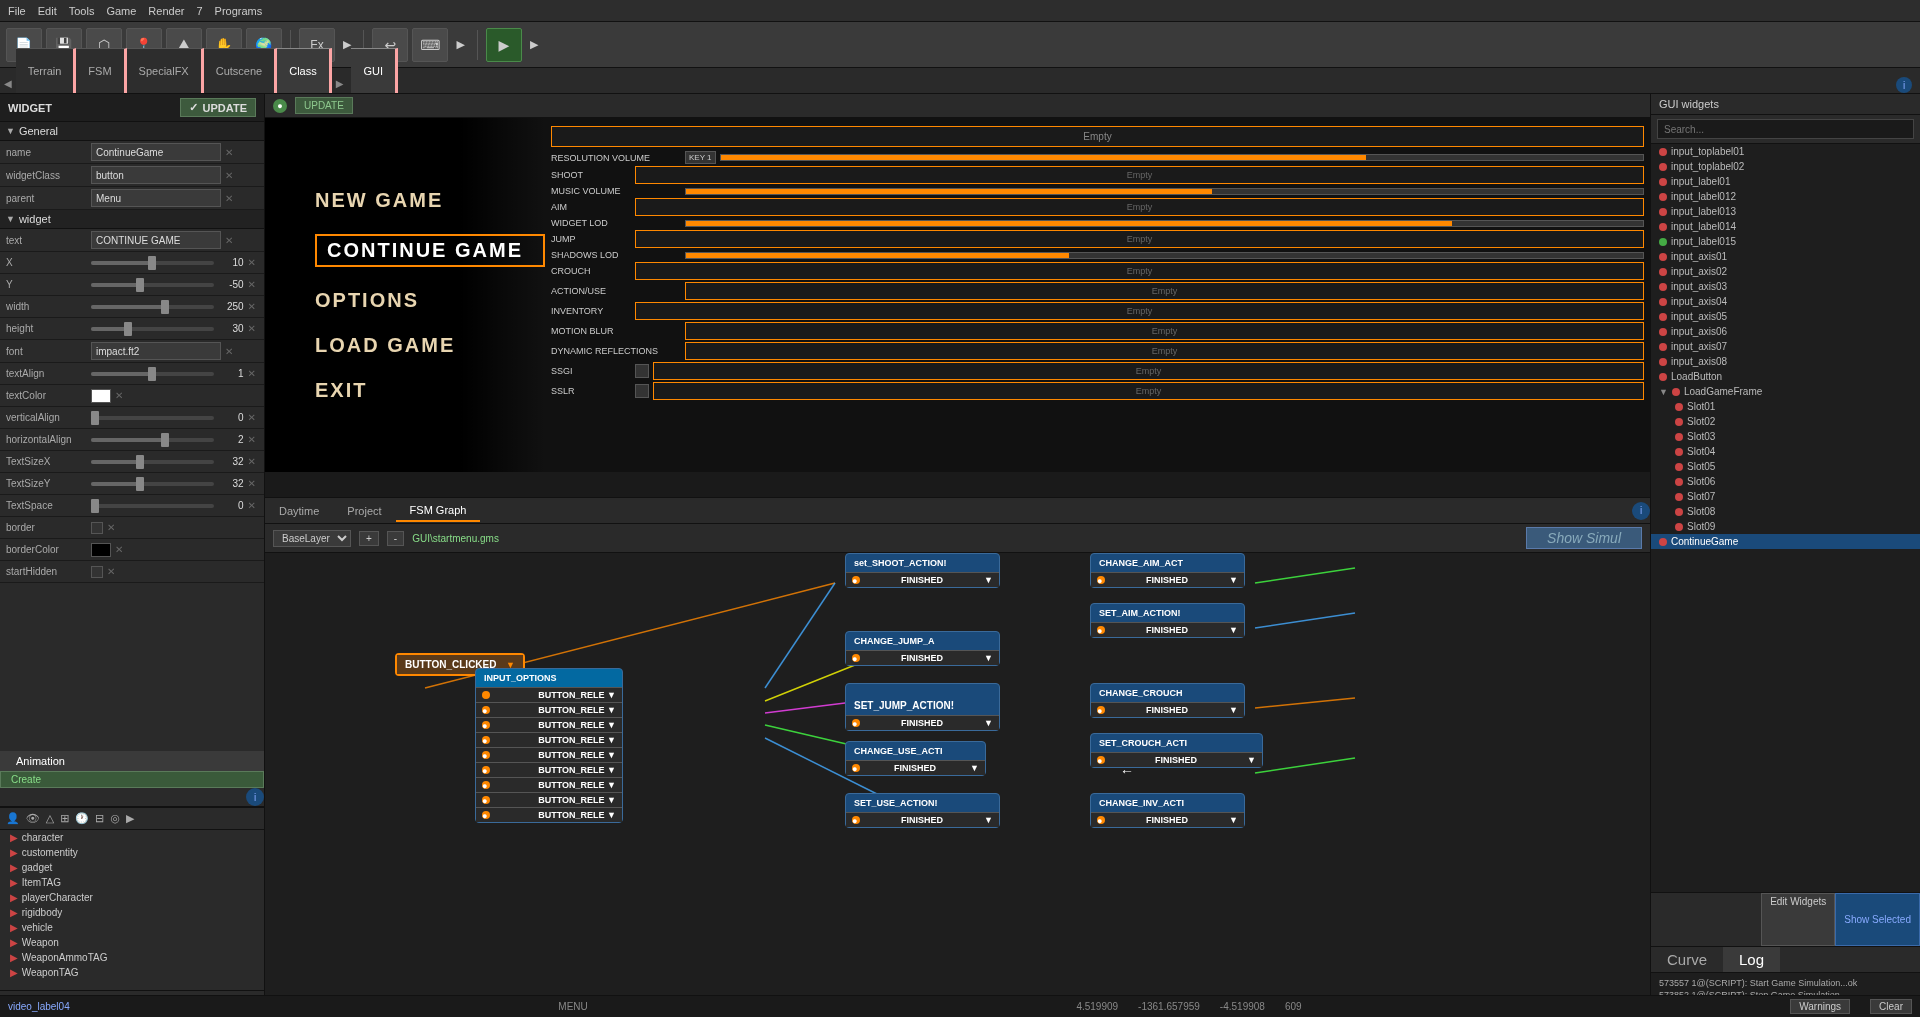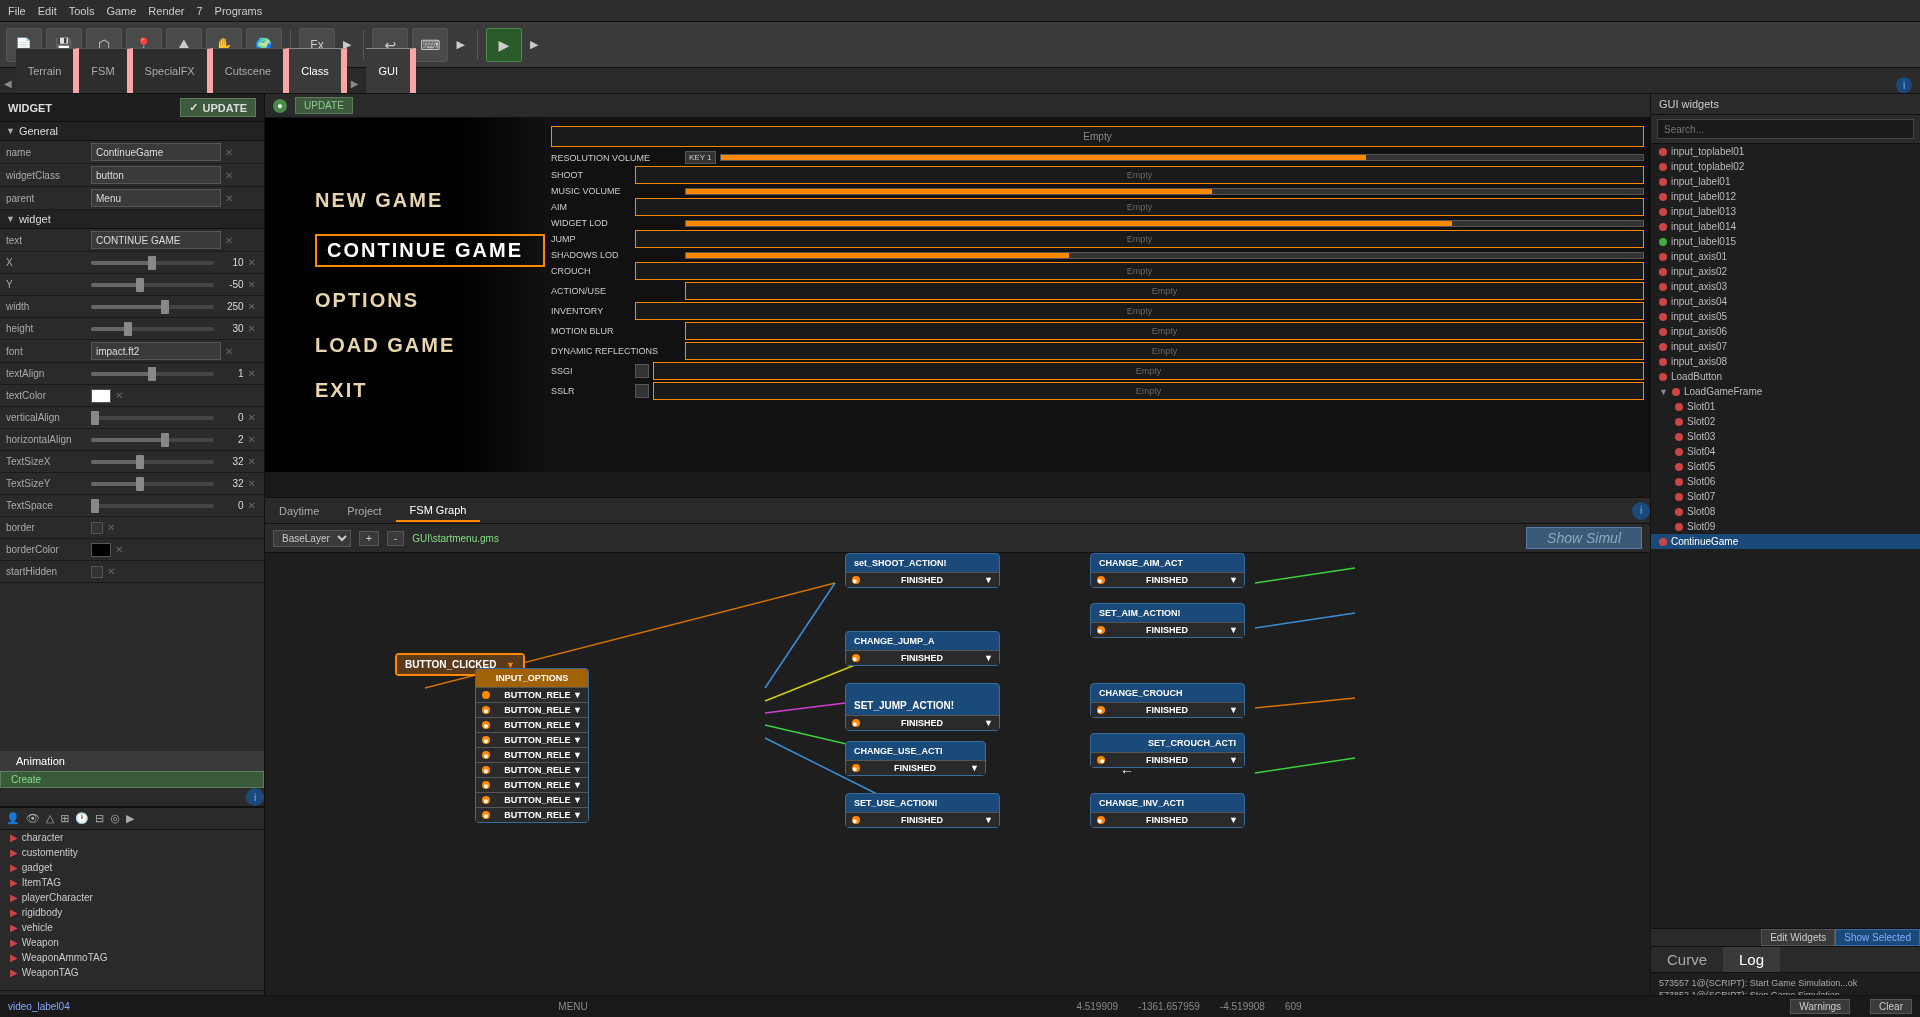--- a/index.html
+++ b/index.html
@@ -10,21 +10,21 @@
     #top-menu span { color: #ccc; font-size: 11px; cursor: pointer; }
 
     
     #toolbar { background: #3a3a3a; height: 46px; display: flex; align-items: center; padding: 0 6px; gap: 4px; border-bottom: 1px solid #111; }
     .tool-btn { background: #4a4a4a; border: 1px solid #555; color: #ccc; width: 36px; height: 34px; display: flex; align-items: center; justify-content: center; cursor: pointer; font-size: 14px; border-radius: 2px; }
     .tool-separator { width: 1px; height: 30px; background: #555; margin: 0 4px; }
     .tool-text { color: #ccc; font-size: 11px; padding: 0 4px; }
 
     
     #tab-bar { background: #2a2a2a; height: 26px; display: flex; align-items: flex-end; border-bottom: 1px solid #111; }
-    .tab { padding: 16px 12px; font-size: 11px; color: #aaa; cursor: pointer; border-top: 1px solid #555; border-right: 6px solid #fca5a5; background: #2d2d2d; }
+    .tab { padding: 16px 12px; font-size: 11px; color: #aaa; cursor: pointer; border-top: 1px solid #555; border-right: 3px solid #fca5a5; background: #2d2d2d; }
     .tab.active { background: #3a3a3a; color: #fff; border-top: 1px solid #888; }
     .tab-arrow { color: #888; padding: 4px 4px; font-size: 10px; cursor: pointer; }
 
     
     #main { display: flex; height: calc(1017px - 22px - 46px - 26px); }
 
     
     #left-panel { width: 265px; background: #2a2a2a; border-right: 1px solid #111; display: flex; flex-direction: column; overflow: hidden; }
     #widget-header { background: #1e1e1e; padding: 4px 8px; display: flex; align-items: center; justify-content: space-between; border-bottom: 1px solid #111; }
     #widget-header span { color: #ddd; font-size: 11px; font-weight: bold; }
@@ -89,21 +89,21 @@
     .dot-green { background: #4a4; }
     .tree-indent { width: 12px; display: inline-block; }
     .tree-arrow { color: #888; font-size: 9px; }
 
     
     #bottom-right { background: #1e1e1e; border-top: 1px solid #111; }
     #br-tabs { display: flex; background: #2a2a2a; border-bottom: 1px solid #111; }
     .br-tab { padding: 4px 16px; font-size: 15px; color: #aaa; cursor: pointer; }
     .br-tab.active { color: #fff; background: #3a3a3a; }
     .edit-widgets-btn { background: #3a3a3a; border: 1px solid #555; color: #ccc; padding: 2px 8px; font-size: 10px; cursor: pointer; margin-left: auto; }
-    .show-selected-btn { background: #1a4a7a; border: 1px solid #3a6aaa; color: #8af; padding: 2px 8px; font-size: 10px; cursor: pointer; }
+    .show-selected-btn { background: #1a4a7a; border: 1px solid #3a6aaa; color: #8af; padding: 20px 8px; font-size: 10px; cursor: pointer; }
     #log-area { padding: 4px 8px; font-size: 9px; color: #aaa; }
     #log-area div { padding: 1px 0; }
     #bl-tabs { display: flex; background: #2a2a2a; border-bottom: 1px solid #111; flex-direction: column; }
     .bl-tab { padding: 4px 16px; font-size: 11px; color: #aaa; cursor: pointer; }
     .bl-tab.active { color: #fff; background: #3a3a3a; }
     .create-btn { background: #3a5a3a; border: 1px solid #5a7a5a; color: #8d8; padding: 2px 10px; font-size: 10px; cursor: pointer; }
     #class-list { overflow-y: auto; }
     .class-item { padding: 2px 10px; font-size: 10px; cursor: pointer; display: flex; align-items: center; gap: 4px; }
     .ci-arrow { color: #c44; }
 
@@ -576,21 +576,21 @@
           </defs>
         </svg>
 
         <div class="fsm-node" style="left:130px;top:100px;width:130px;background:#5a3a1a;border:2px solid #f80;border-radius:4px;">
           <div class="node-header" style="background:#5a3a1a;display:flex;align-items:center;justify-content:space-between;">
             <span>BUTTON_CLICKED_</span>
             <span style="font-size:9px;color:#f80;">▼</span>
           </div>
         </div>
 
-        <div class="fsm-node" style="left:210px;top:115px;width:114px;background:#a16207;border:1px solid #3a6a9a;border-radius:4px;text-align:center;">
+        <div class="fsm-node" style="left:210px;top:115px;width:148px;background:#0369a1;border:1px solid #3a6a9a;border-radius:4px;">
           <div class="node-header" style="font-size:9px;font-weight:bold;">INPUT_OPTIONS</div>
           <div class="node-port">
               <span class="port-dot orange-dot" style="background:#f80;">●</span>
               <span style="font-size:9px;">BUTTON_RELE ▼</span>
             </div>
           <div class="node-port">
               <span class="port-dot" style="background:#f80;">●</span>
               <span style="font-size:9px;">BUTTON_RELE ▼</span>
             </div>
           <div class="node-port">
@@ -651,21 +651,21 @@
         <div class="fsm-node node-blue" style="left:825px;top:130px;width:155px;">
           <div class="node-header" style="font-size:9px;">CHANGE_CROUCH</div>
           <div class="node-port" style="font-size:9px;"><span class="port-dot" style="background:#f80;">●</span> FINISHED <span>▼</span></div>
         </div>
 
         <div class="fsm-node node-blue" style="left:580px;top:188px;width:141px;">
           <div class="node-header" style="font-size:9px;">CHANGE_USE_ACTI</div>
           <div class="node-port" style="font-size:9px;"><span class="port-dot" style="background:#f80;">●</span> FINISHED <span>▼</span></div>
         </div>
 
-        <div class="fsm-node node-blue" style="left:825px;top:180px;width:155px;text-align:right;">
+        <div class="fsm-node node-blue" style="left:825px;top:180px;width:173px;">
           <div class="node-header" style="font-size:9px;">SET_CROUCH_ACTI</div>
           <div class="node-port" style="font-size:9px;"><span class="port-dot" style="background:#f80;">●</span> FINISHED <span>▼</span></div>
         </div>
 
         <div class="fsm-node node-blue" style="left:580px;top:240px;width:155px;">
           <div class="node-header" style="font-size:9px;">SET_USE_ACTION!</div>
           <div class="node-port" style="font-size:9px;"><span class="port-dot" style="background:#f80;">●</span> FINISHED <span>▼</span></div>
         </div>
 
         <div class="fsm-node node-blue" style="left:825px;top:240px;width:155px;">

